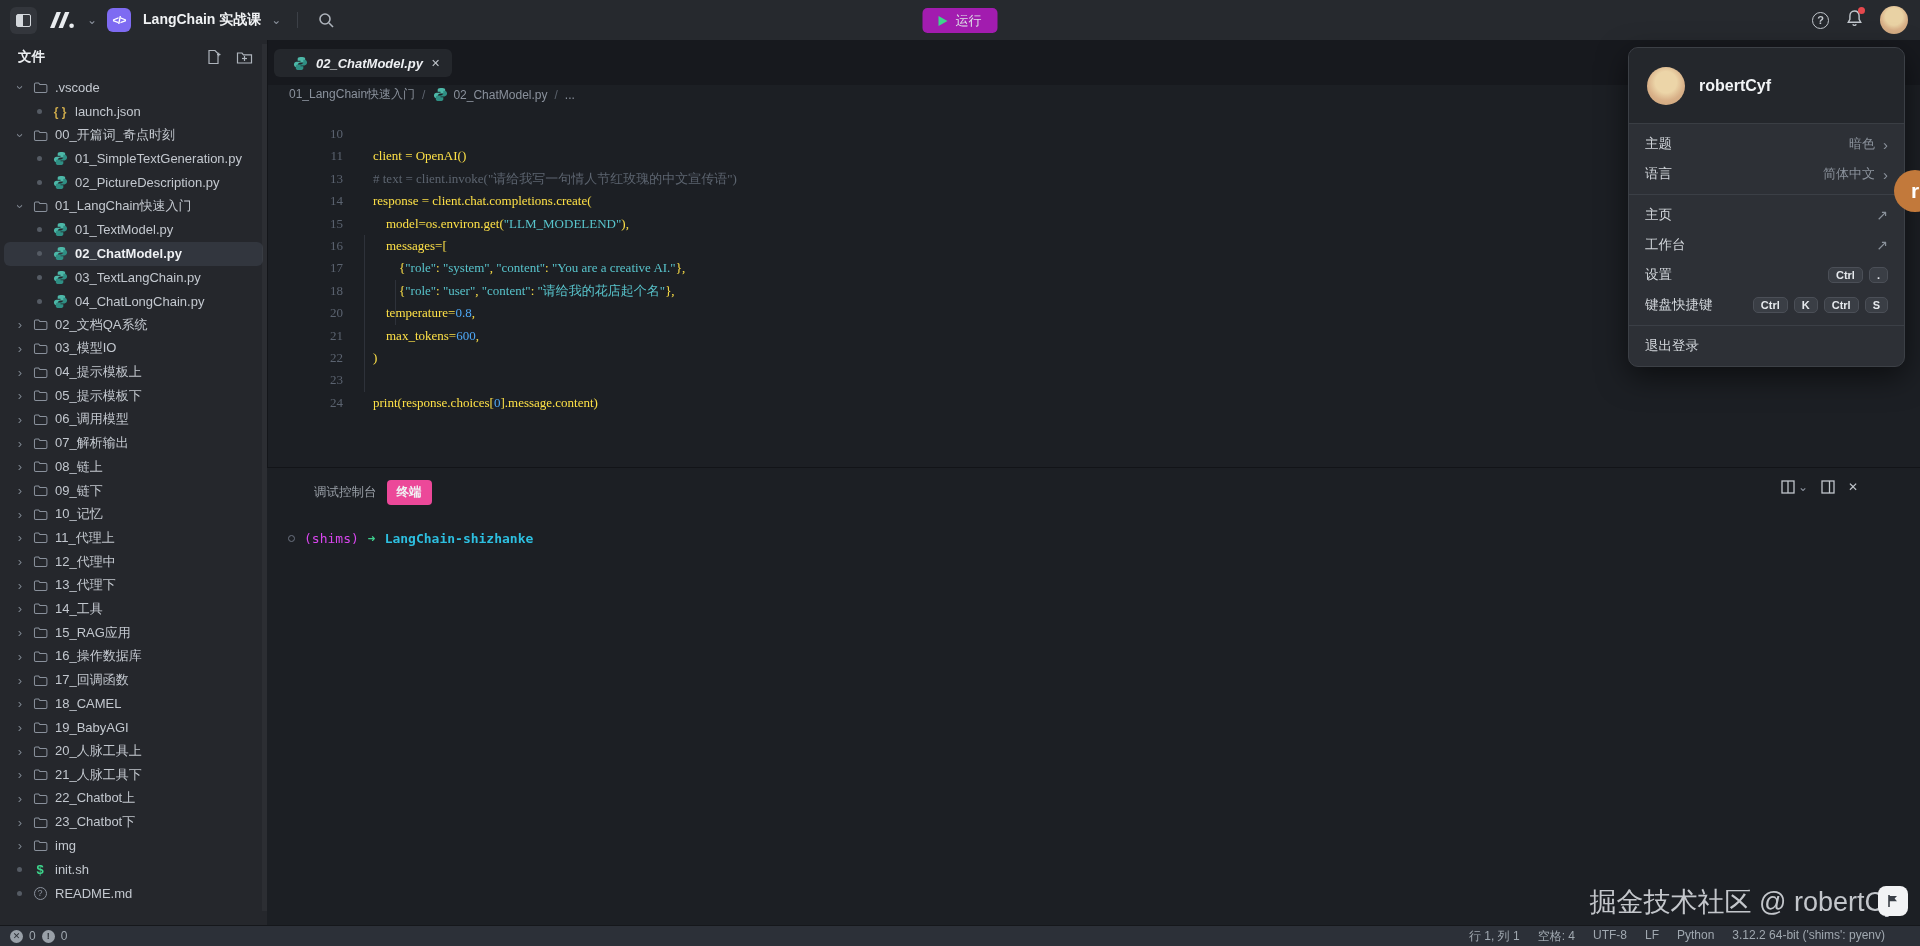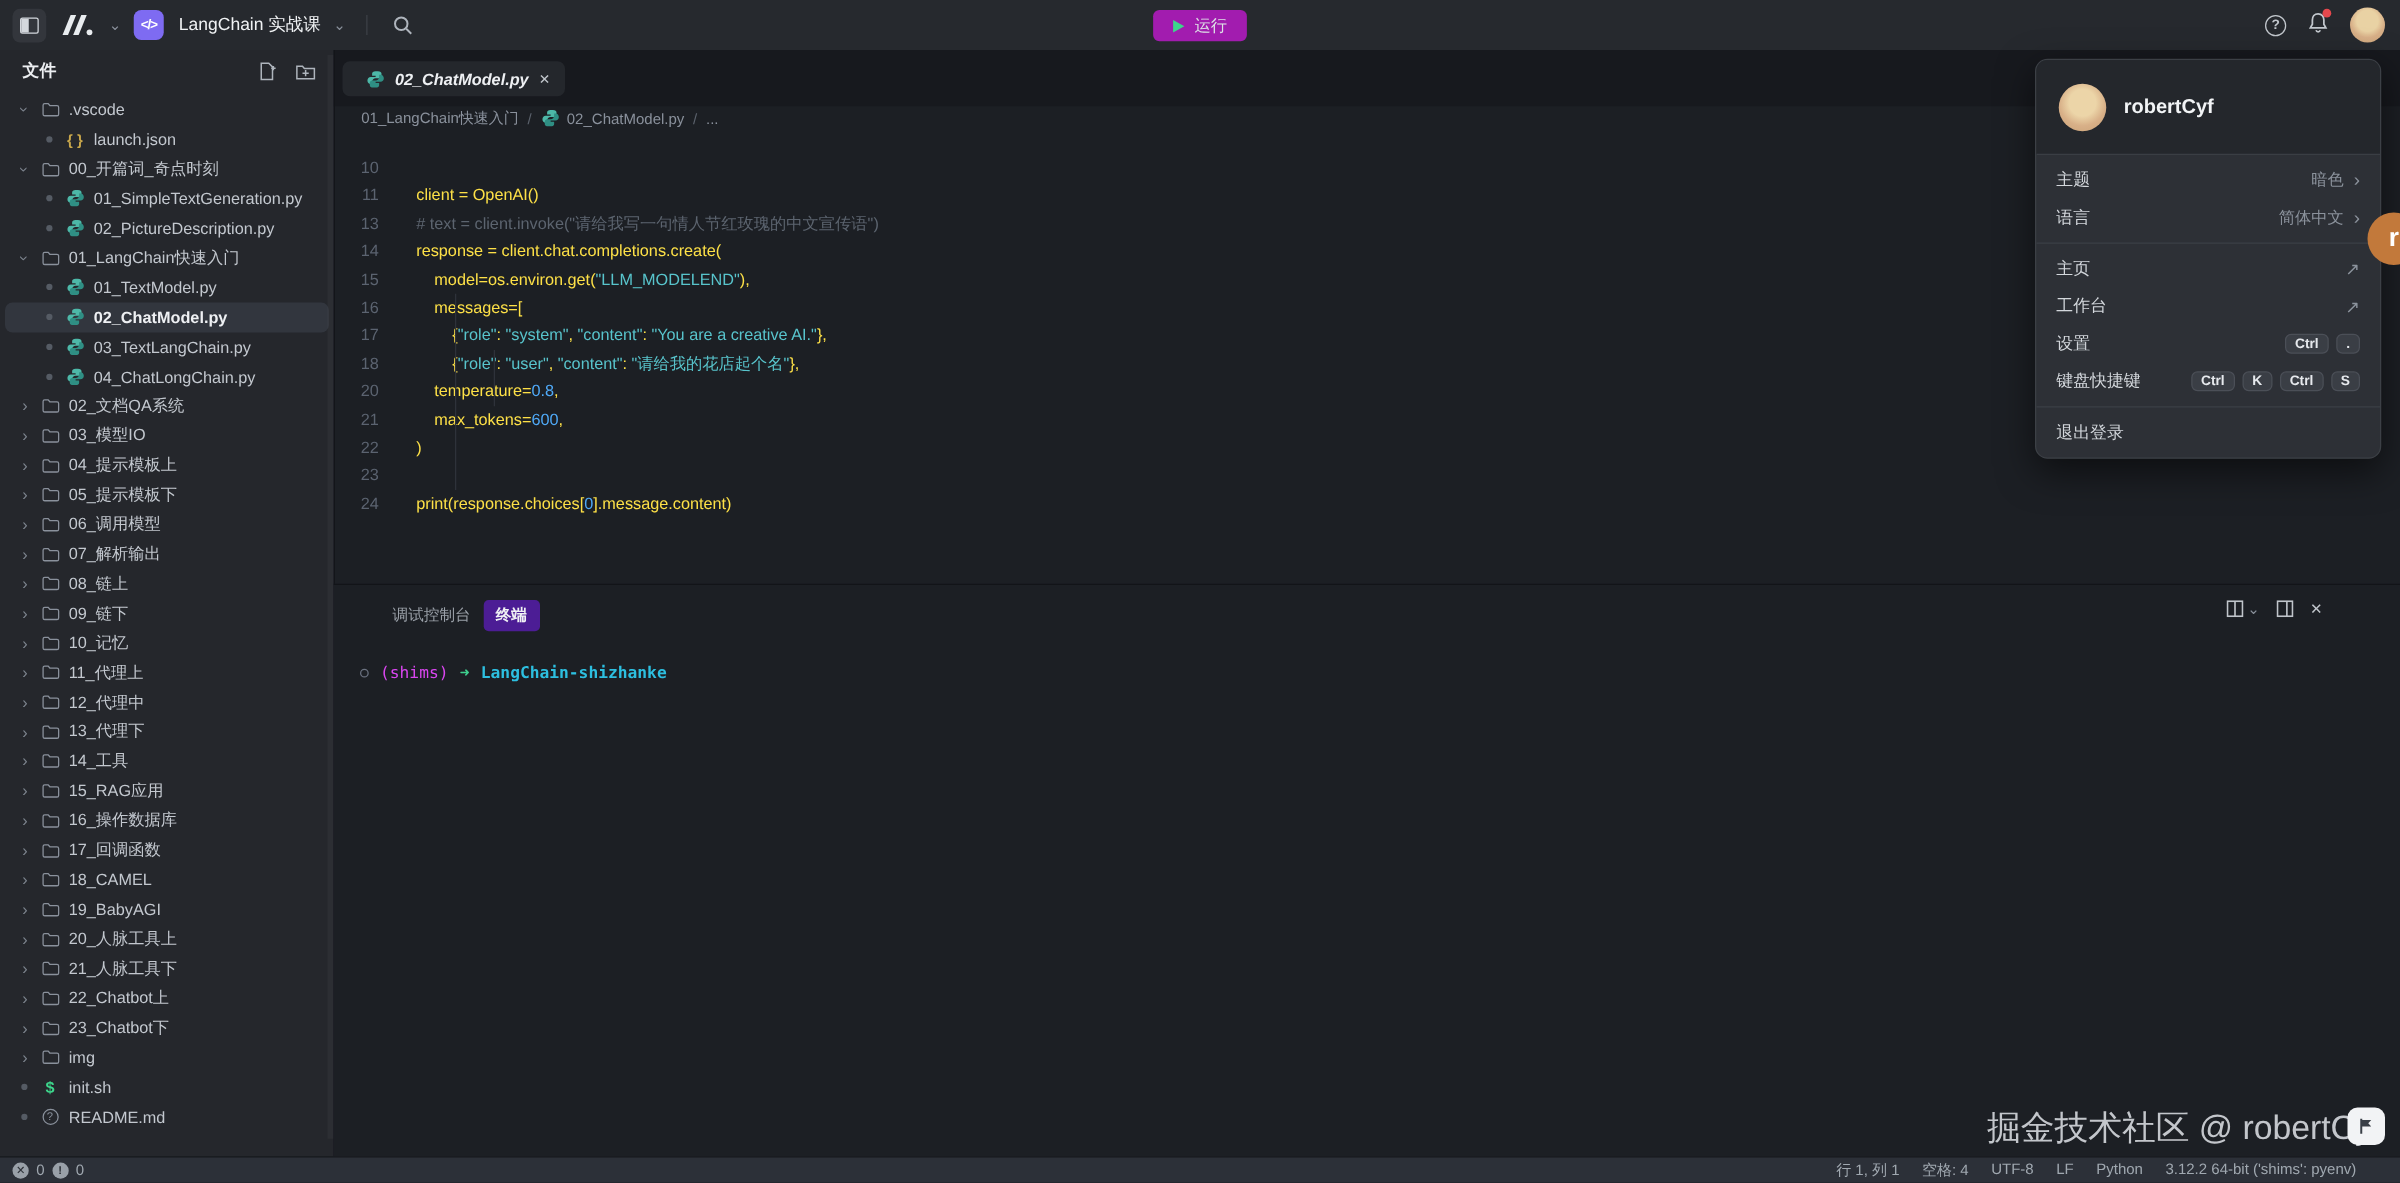--- a/index.html
+++ b/index.html
@@ -9,21 +9,21 @@
   
   #topbar { position:absolute; left:0; top:0; width:1920px; height:40px; background:#26292e;
     display:flex; align-items:center; z-index:10; }
   .tb-left { display:flex; align-items:center; gap:10px; padding-left:10px; }
   .tb-toggle { width:27px; height:27px; border-radius:6px; background:#33363c; display:flex; align-items:center; justify-content:center; cursor:pointer; }
   .tb-toggle .sq { width:15px; height:13px; border:1.5px solid #d4d8dd; border-radius:2px; position:relative; }
   .tb-toggle .sq::before { content:""; position:absolute; left:0; top:0; width:6px; height:100%; background:#d4d8dd; }
   .chev { color:#8a919c; font-size:12px; }
   .proj-icon { width:24px; height:24px; border-radius:6px; background:#7e6bf2; color:#fff; font-weight:700;
     font-size:11px; display:flex; align-items:center; justify-content:center; letter-spacing:-1px; }
-  .proj-title { color:#f0f2f4; font-weight:400; font-size:14px; margin-left:2px; }
+  .proj-title { color:#f0f2f4; font-weight:700; font-size:14px; margin-left:2px; }
   .tb-divider { width:1px; height:16px; background:#3c4047; margin:0 10px 0 6px; }
   #run-btn { position:absolute; left:50%; transform:translateX(-50%); top:8px; height:25px; padding:0 16px;
     background:#a21caf; border-radius:5px; display:flex; align-items:center; gap:8px; cursor:pointer; }
   .play { width:0; height:0; border-left:9px solid #3dd68c; border-top:5.5px solid transparent; border-bottom:5.5px solid transparent; }
   #run-btn span { color:#dde1e6; font-size:13px; }
   .tb-right { position:absolute; right:0; top:0; height:40px; display:flex; align-items:center; gap:17px; padding-right:12px; }
   .help-ic { width:17px; height:17px; border:1.5px solid #c2c7cd; border-radius:50%; color:#c2c7cd;
     font-size:11px; font-weight:700; display:flex; align-items:center; justify-content:center; cursor:pointer; }
   .bell { position:relative; cursor:pointer; }
   .bell .dot { position:absolute; right:-2px; top:-2px; width:7px; height:7px; background:#e5484d; border-radius:50%; }
@@ -54,31 +54,31 @@
   #editorcol::before { content:""; position:absolute; left:0; top:0; width:1px; height:100%; background:#131519; }
   #tabbar { height:45px; background:#17191e; display:flex; align-items:flex-start; padding:9px 0 0 7px; }
   .tab { height:28px; background:#24272c; border-radius:6px; display:flex; align-items:center; padding:0 12px; gap:8px; cursor:pointer; }
   .tab-label { color:#eef0f3; font-size:13px; font-weight:700; font-style:italic; }
   .tab-close { color:#c0c5cb; font-size:11px; cursor:pointer; }
   #breadcrumb { height:19px; display:flex; align-items:center; padding-left:22px; gap:7px; font-size:12px; color:#8a919c; }
   #breadcrumb .bc-item { cursor:pointer; }
   #breadcrumb .sep { color:#5c636d; }
 
   #codearea { position:relative; height:363px; padding-top:19px; overflow:hidden; cursor:text; }
-  .line { height:22.4px; display:flex; white-space:pre; font-family:Liberation Sans, sans-serif; font-size:13px; line-height:22.4px; }
+  .line { height:22.4px; display:flex; white-space:pre; font-family:Liberation Serif, serif; font-size:13px; line-height:22.4px;padding-left:40px; }
   .lnum { width:36px; text-align:right; color:#5b6370; flex:0 0 36px; }
   .lcode { padding-left:30px; }
   .tok-fg { color:#fde047; } .tok-comment { color:#5c646f; } .tok-str { color:#58c4cc; } .tok-num { color:#4fa9f7; }
   .iguide { position:absolute; width:1px; background:#2e323a; }
 
   
   #panel { position:absolute; left:0; right:0; top:427px; bottom:0; border-top:1px solid #121418; background:#1c1f24; }
   .ptabs { display:flex; align-items:center; gap:0; padding:12px 0 0 21px;margin-left:16px; }
   .ptab { font-size:12.5px; color:#9aa0a8; cursor:pointer; padding:4px 10px; border-radius:4px; }
-  .ptab.active { background:#4c1d95; color:#f0f2f4; font-weight:700; }
+  .ptab.active { background:#ec4899; color:#f0f2f4; font-weight:700; }
   .picons { position:absolute; right:62px; top:12px; display:flex; align-items:center; gap:13px; }
   .picons .pi { cursor:pointer; display:flex; align-items:center; gap:3px; color:#c0c5cb; }
   .pclose { color:#c0c5cb; font-size:12px; cursor:pointer; }
   #termline { display:flex; align-items:center; gap:9px; padding:26px 0 0 21px;
     font-family:"DejaVu Sans Mono","Liberation Mono",monospace; font-size:13px; }
   .prompt-circle { width:7px; height:7px; border:1.5px solid #6b7280; border-radius:50%; }
   .t-env { color:#d946ef; } .t-arrow { color:#3ecf8e; font-weight:700; } .t-cwd { color:#2dbfe0; font-weight:700; }
 
   
   #statusbar { position:absolute; left:0; bottom:0; width:1920px; height:21px; background:#2c3038; border-top:1px solid #15171b;

